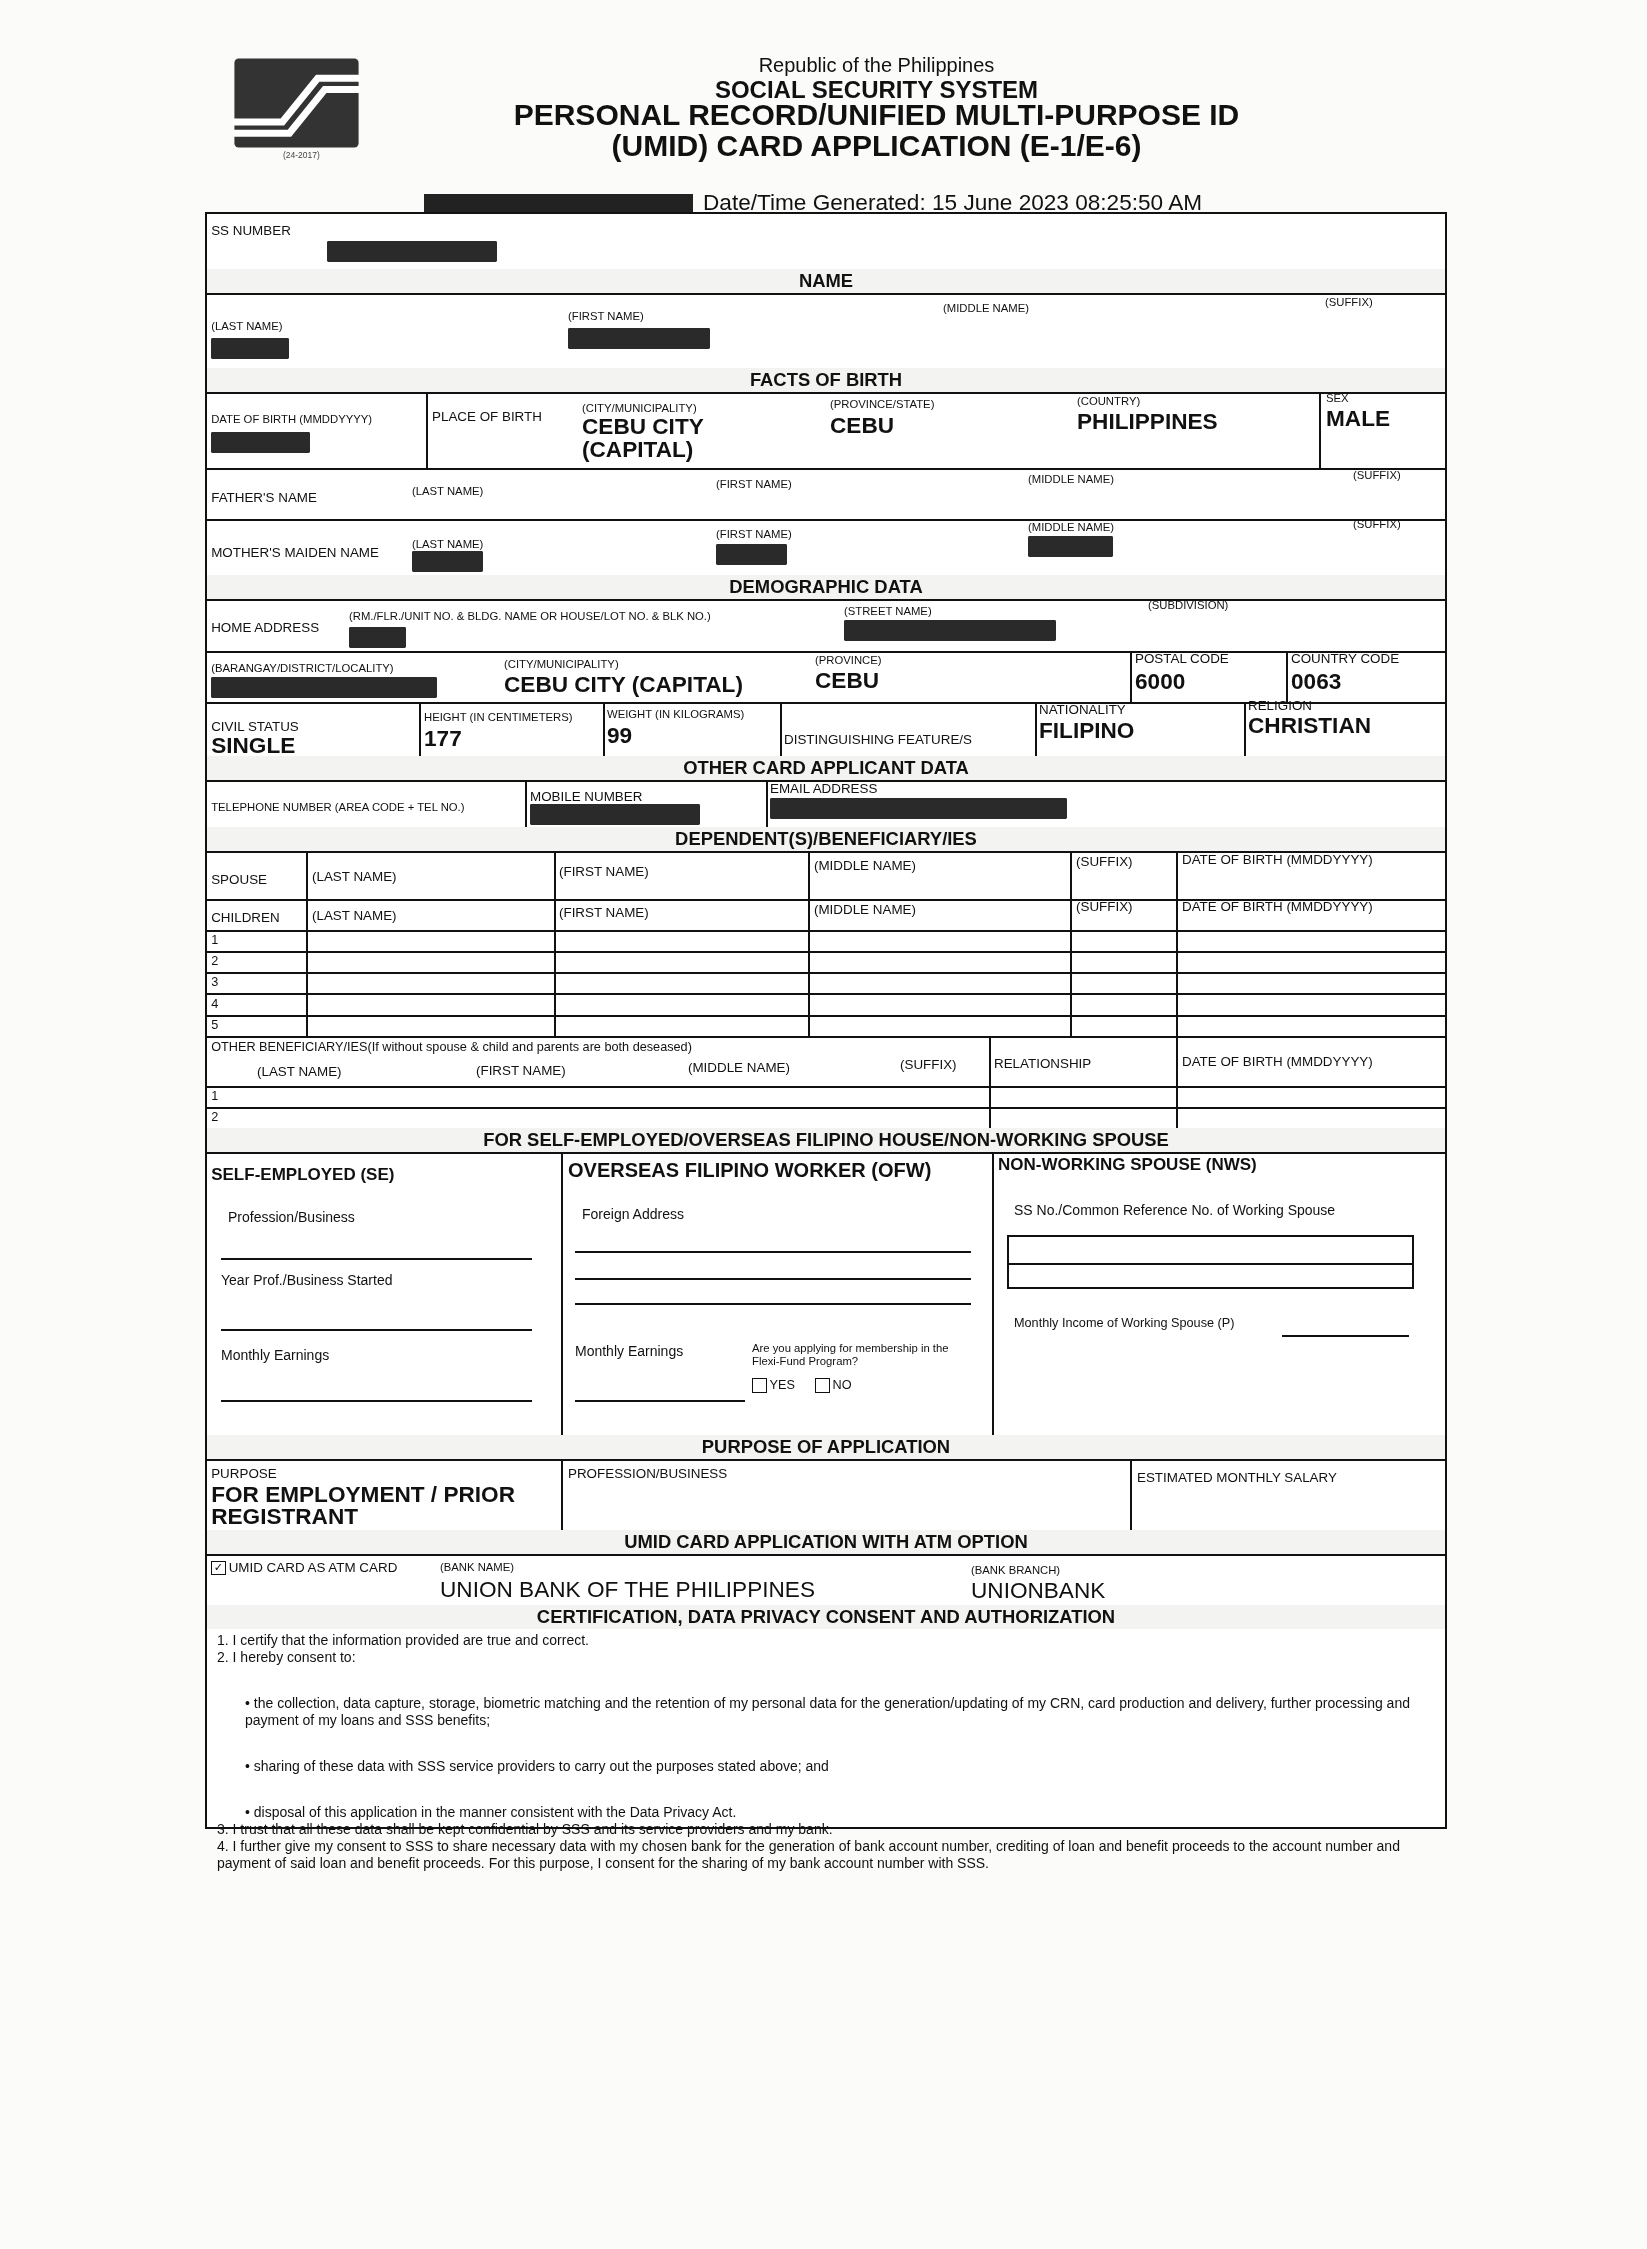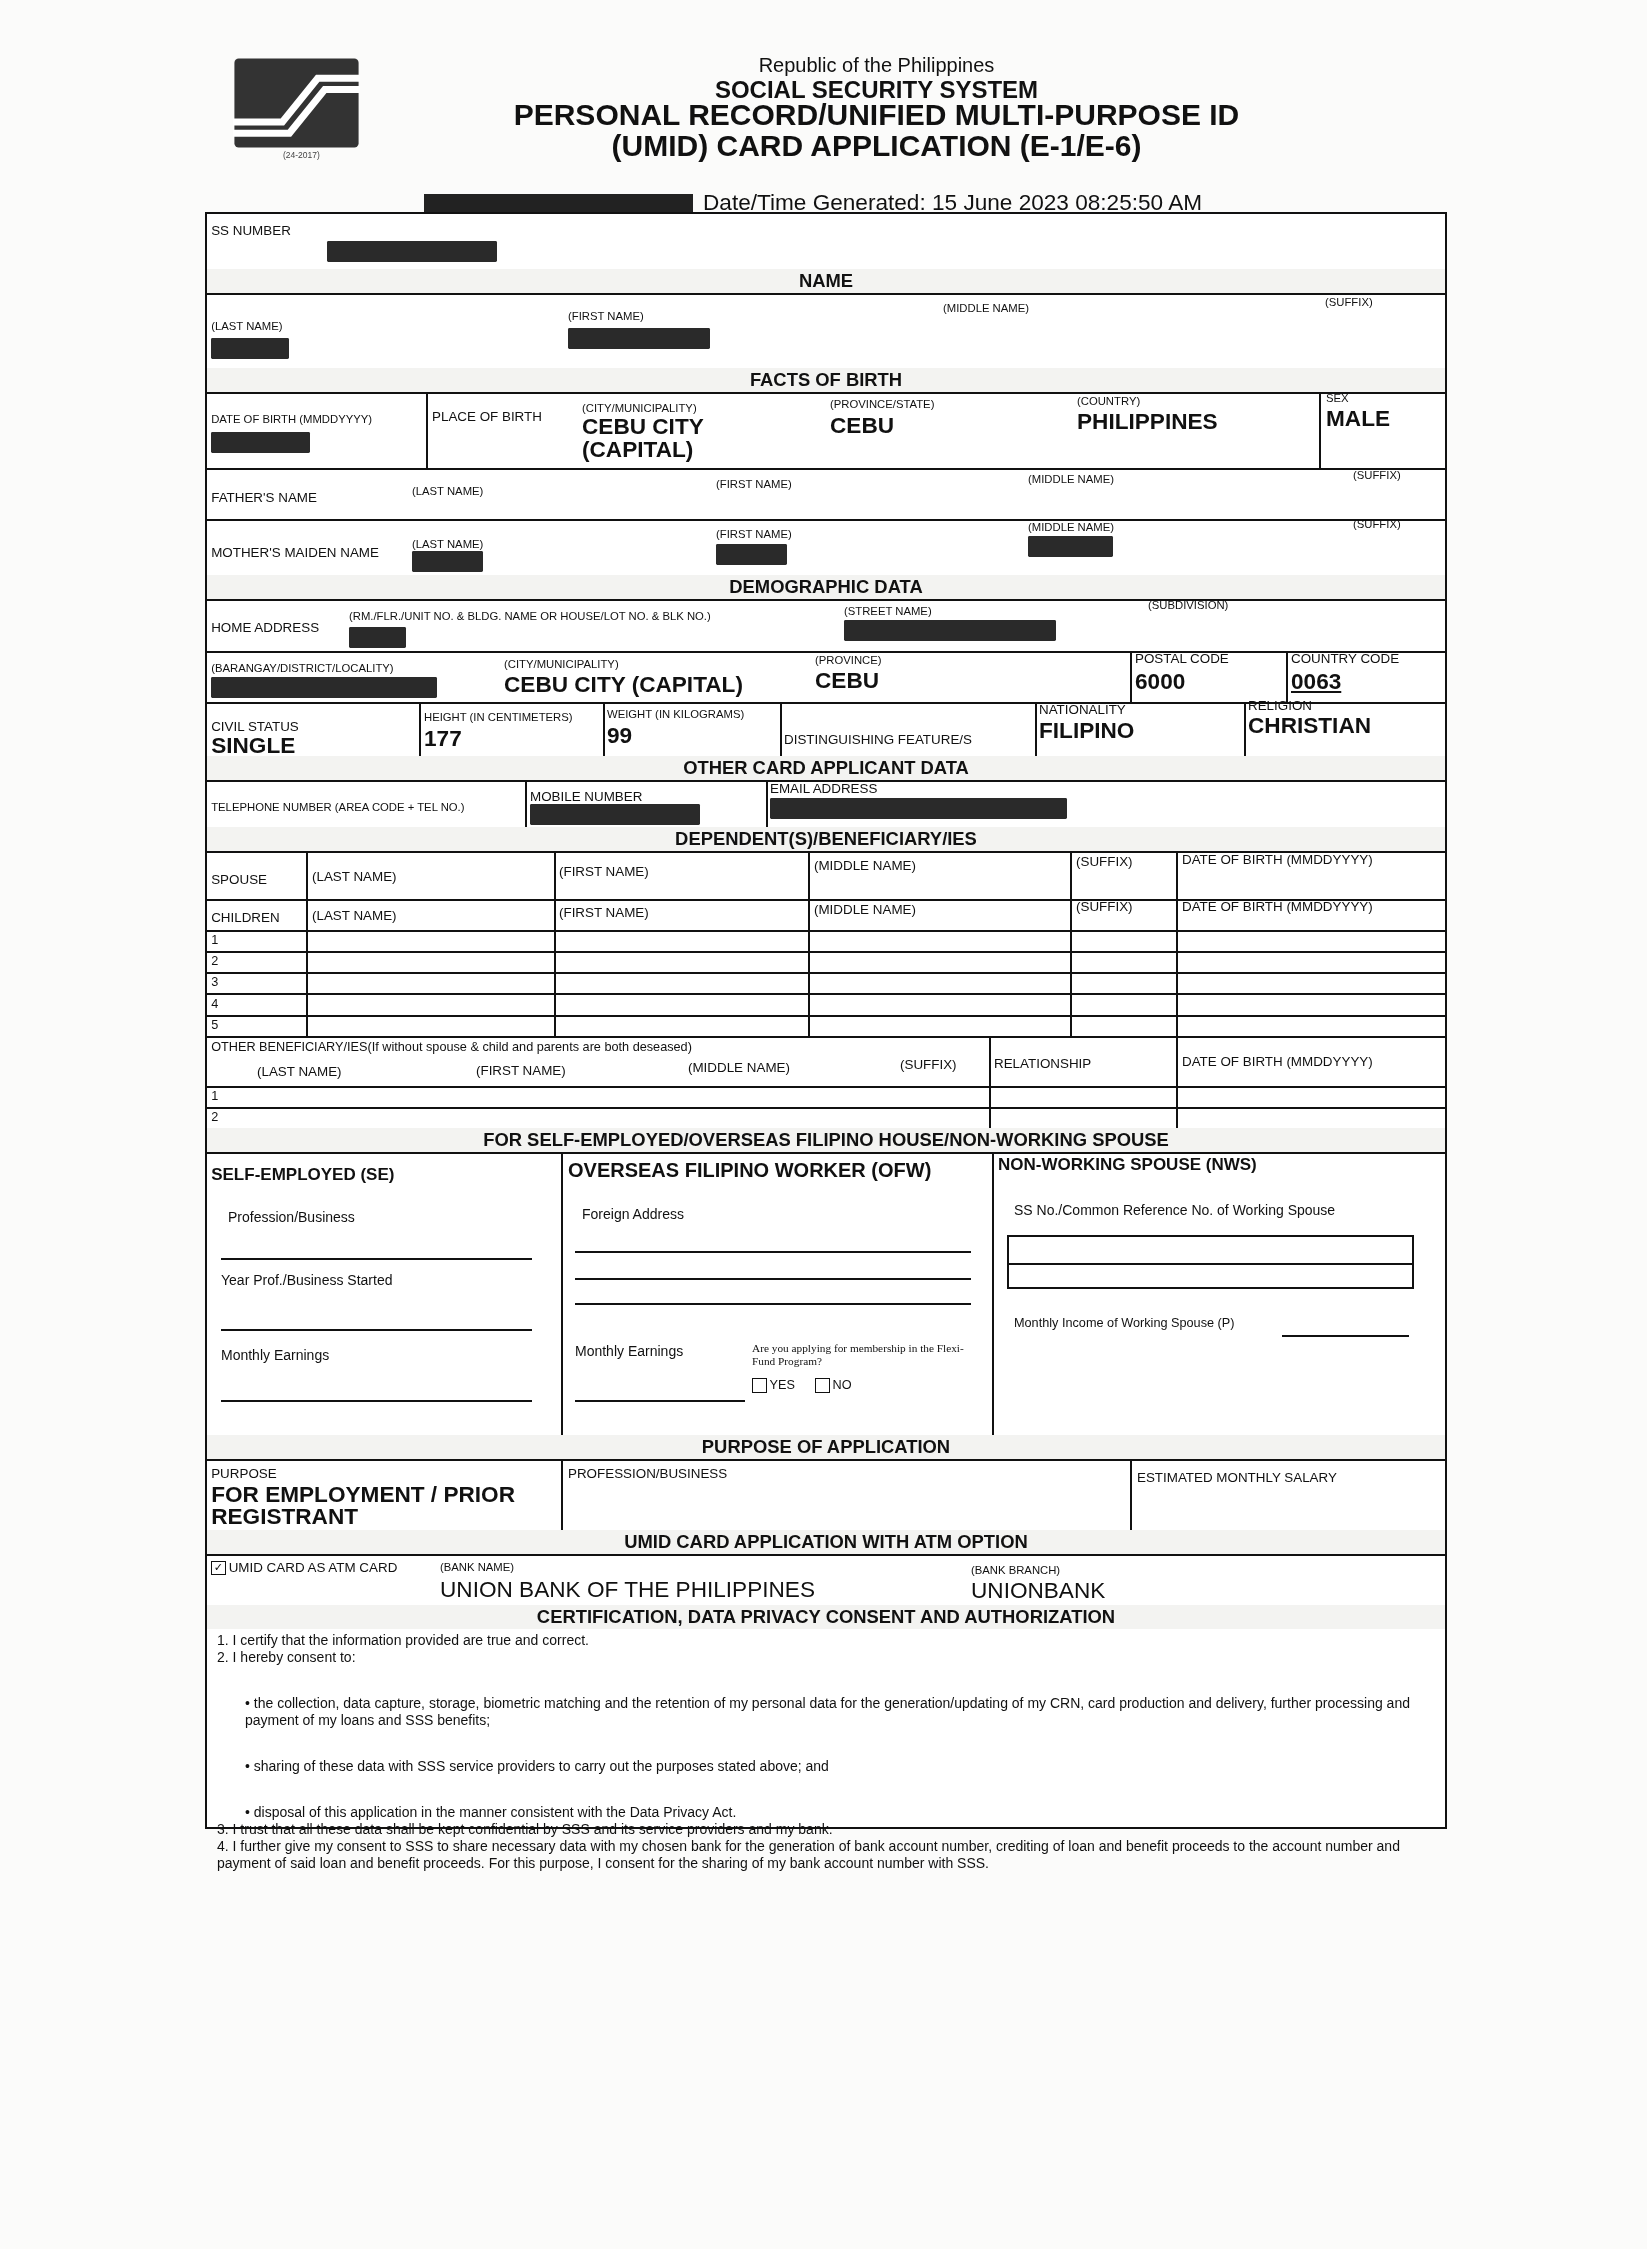--- a/index.html
+++ b/index.html
@@ -123,21 +123,21 @@
       <div class="redacted" style="left:4.2px;top:25.5px;width:226px;"></div>
       <div class="lbl-sm" style="left:297px;top:7px;">(CITY/MUNICIPALITY)</div>
       <div class="val" style="left:297px;top:21px;">CEBU CITY (CAPITAL)</div>
       <div class="lbl-sm" style="left:608px;top:2.8px;">(PROVINCE)</div>
       <div class="val" style="left:608px;top:17px;">CEBU</div>
       <div class="vline" style="left:923px;"></div>
       <div class="lbl" style="left:928px;top:0px;">POSTAL CODE</div>
       <div class="val" style="left:928px;top:18.4px;">6000</div>
       <div class="vline" style="left:1079px;"></div>
       <div class="lbl" style="left:1084px;top:0px;">COUNTRY CODE</div>
-      <div class="val" style="left:1084px;top:18.4px;text-decoration:underline;">0063</div>
+      <div class="val" style="left:1084px;top:18.4px;">0063</div>
     </div>
     <div class="row" style="top:488px;height:54px;">
       <div class="lbl" style="left:4.2px;top:17px;">CIVIL STATUS</div>
       <div class="val" style="left:4.2px;top:31px;">SINGLE</div>
       <div class="vline" style="left:212px;"></div>
       <div class="lbl-sm" style="left:217px;top:8.5px;">HEIGHT (IN CENTIMETERS)</div>
       <div class="val" style="left:217px;top:24px;">177</div>
       <div class="vline" style="left:396px;"></div>
       <div class="lbl-sm" style="left:400px;top:5.7px;">WEIGHT (IN KILOGRAMS)</div>
       <div class="val" style="left:400px;top:21px;">99</div>
@@ -264,21 +264,21 @@
       <div class="plain" style="left:14px;top:195px;">Monthly Earnings</div>
       <div class="uline" style="left:14px;top:248px;width:311px;"></div>
 
       <div class="plain" style="left:361px;top:7px;font-weight:bold;font-size:20px;">OVERSEAS FILIPINO WORKER (OFW)</div>
       <div class="plain" style="left:375px;top:54px;">Foreign Address</div>
       <div class="uline" style="left:368px;top:99px;width:396px;"></div>
       <div class="uline" style="left:368px;top:126px;width:396px;"></div>
       <div class="uline" style="left:368px;top:151px;width:396px;"></div>
       <div class="plain" style="left:368px;top:191px;">Monthly Earnings</div>
       <div class="uline" style="left:368px;top:248px;width:170px;"></div>
-      <div class="plain" style="left:545px;top:190px;width:212px;font-size:11.3px;white-space:normal;line-height:12.7px;font-family:Liberation Serif, serif;">Are you applying for membership in the Flexi-Fund Program?</div>
+      <div class="plain" style="left:545px;top:190px;width:212px;font-size:11.3px;white-space:normal;line-height:12.7px;">Are you applying for membership in the Flexi-Fund Program?</div>
       <div class="plain" style="left:545px;top:226px;font-size:12.7px;"><span class="cb"></span><span>YES</span></div>
       <div class="plain" style="left:608px;top:226px;font-size:12.7px;"><span class="cb"></span><span>NO</span></div>
 
       <div class="plain" style="left:791px;top:2.8px;font-weight:bold;font-size:17px;">NON-WORKING SPOUSE (NWS)</div>
       <div class="plain" style="left:807px;top:50px;">SS No./Common Reference No. of Working Spouse</div>
       <div class="box" style="left:800px;top:83px;width:403px;height:25.5px;"></div>
       <div class="box" style="left:800px;top:109px;width:403px;height:25.5px;border-top:none;"></div>
       <div class="plain" style="left:807px;top:164px;font-size:12.7px;">Monthly Income of Working Spouse (P)</div>
       <div class="uline" style="left:1075px;top:183px;width:127px;"></div>
     </div>

